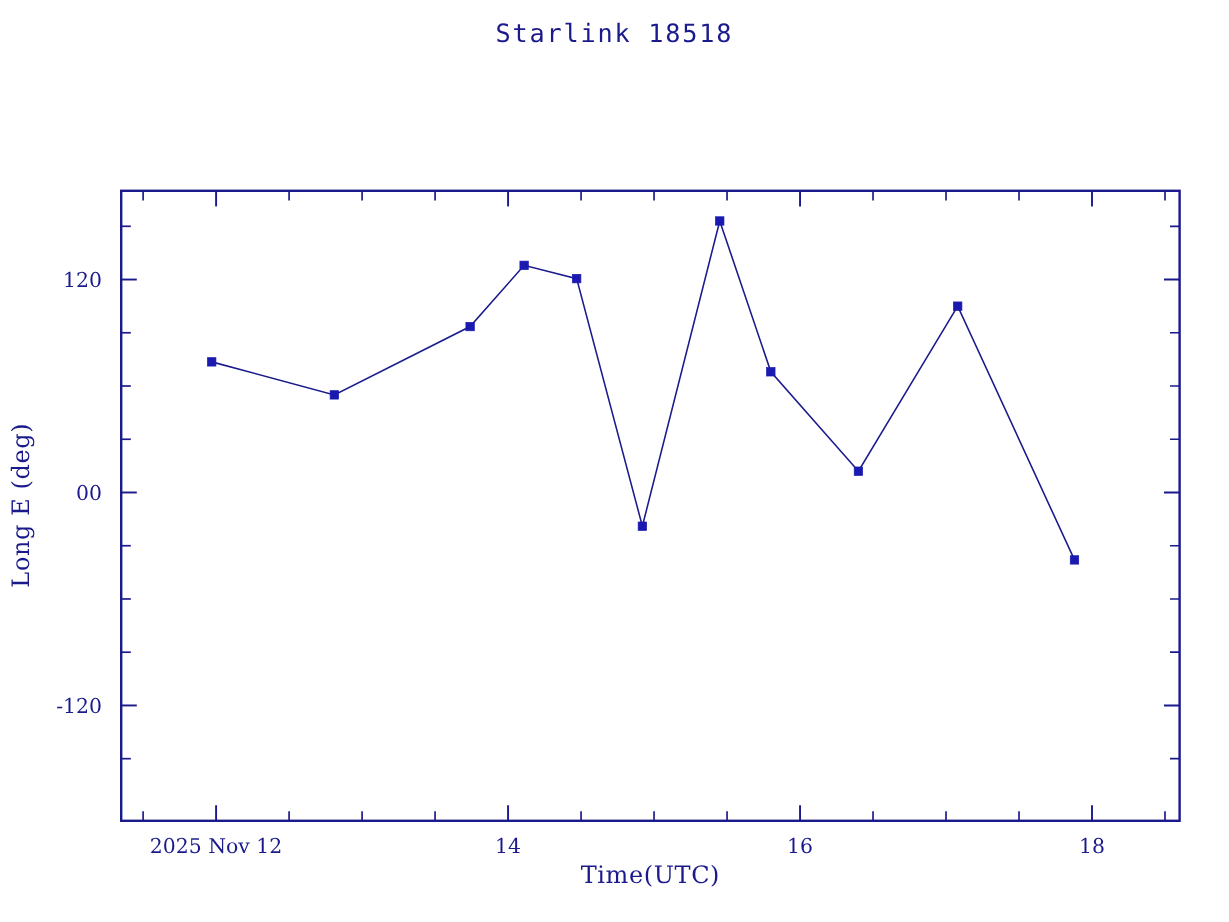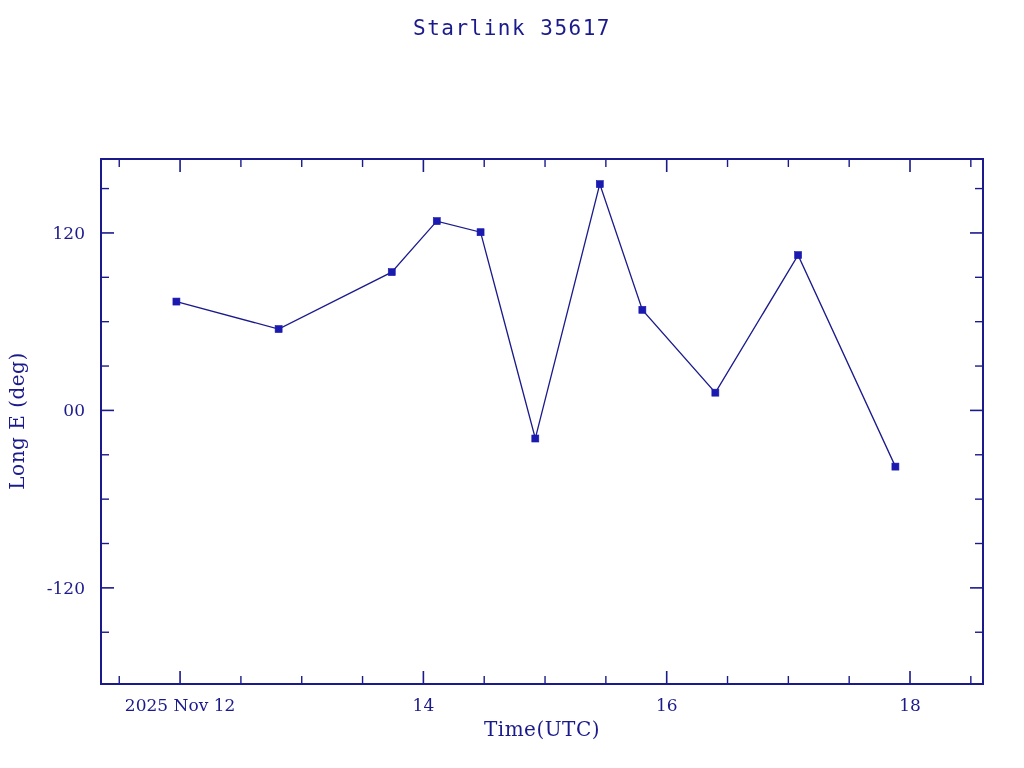--- a/index.html
+++ b/index.html
@@ -29,21 +29,21 @@
   .tickmark{stroke:#1a1a8c;stroke-width:1.6;}
   .tickmark.minor{stroke-width:1.4;}
   .series-line{fill:none;stroke:#1a1a8c;stroke-width:1.3;}
   .marker{fill:#1a1ab0;stroke:#1a1ab0;stroke-width:0.6;}
 </style>
 </head>
 <body>
 
 <div id="root">
 
-  <div class="plot-title">Starlink 35617</div>
+  <div class="plot-title">Starlink 18518</div>
 
   <svg id="chart-svg" width="1024" height="768">
     <rect class="frame" id="plot-frame" x="101" y="159" width="882" height="525"></rect>
     <g id="y-ticks">
         <line class="tickmark" x1="101" y1="232.94366197183098" x2="114" y2="232.94366197183098"></line>
         <line class="tickmark" x1="983" y1="232.94366197183098" x2="970" y2="232.94366197183098"></line>
         <line class="tickmark" x1="101" y1="410.40845070422534" x2="114" y2="410.40845070422534"></line>
         <line class="tickmark" x1="983" y1="410.40845070422534" x2="970" y2="410.40845070422534"></line>
         <line class="tickmark" x1="101" y1="587.8732394366198" x2="114" y2="587.8732394366198"></line>
         <line class="tickmark" x1="983" y1="587.8732394366198" x2="970" y2="587.8732394366198"></line>

